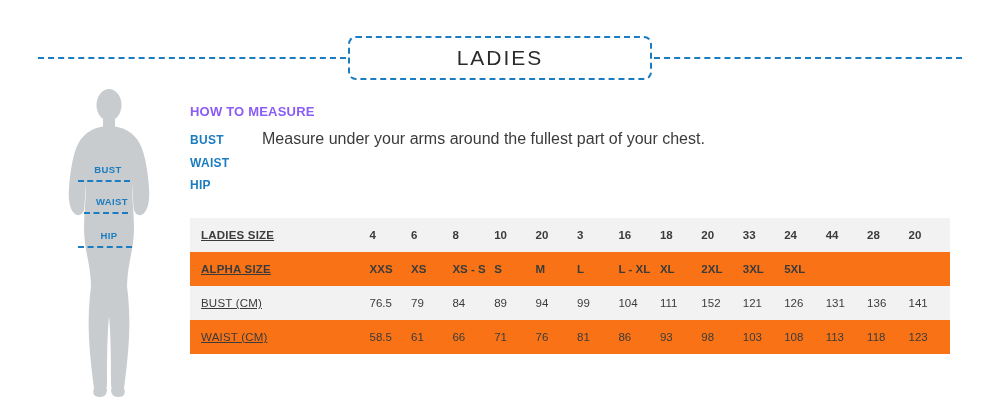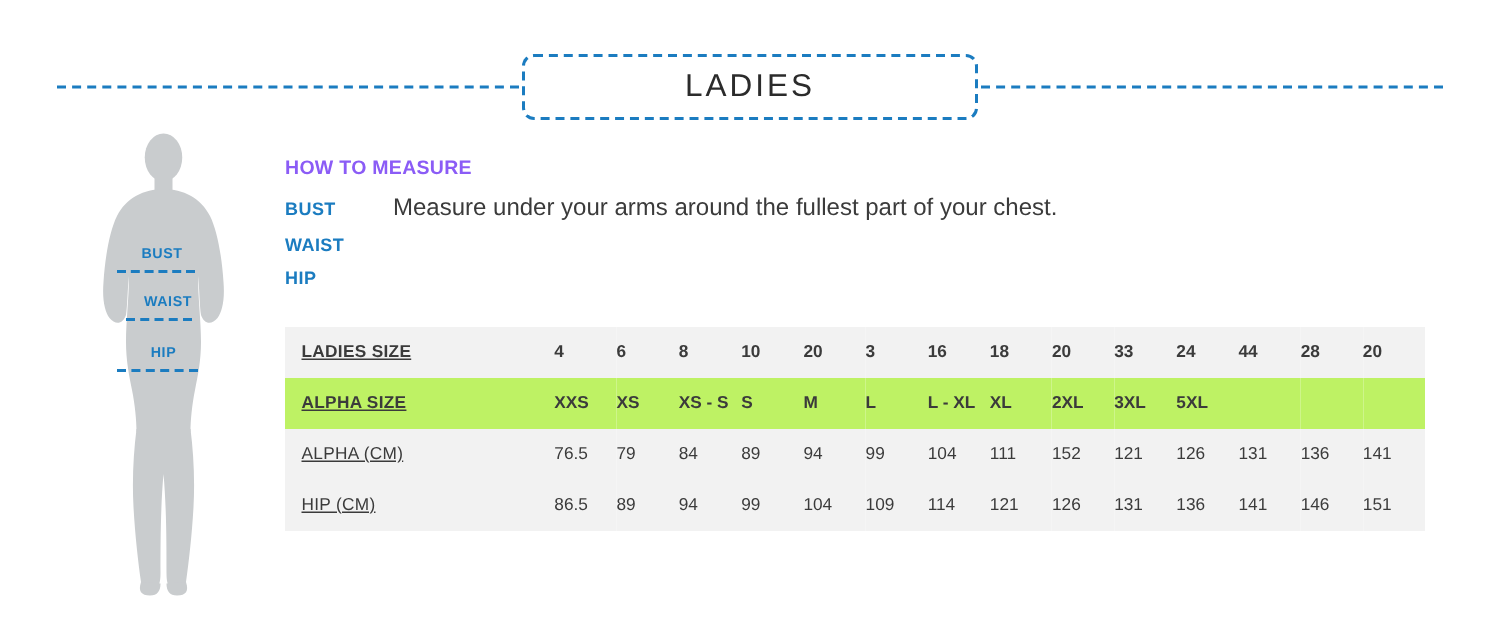--- a/index.html
+++ b/index.html
@@ -127,21 +127,21 @@
   }
   .size-table td {
     font-size: 11.5px;
     color: #3b3b3b;
     padding: 0;
     height: 34px;
     vertical-align: middle;
     white-space: nowrap;
   }
   .size-table tr.shaded { background: #f2f2f2; }
-  .size-table tr.plain { background: #bef264; }
+  .size-table tr.plain { background: #f97316; }
   .size-table td.rowhead {
     font-weight: bold;
     padding-left: 11px;
     width: 132px;
     letter-spacing: .2px;
     text-decoration: underline;
   }
   .size-table td.rowhead.normal {
     font-weight: normal;
   }
@@ -253,51 +253,51 @@
         <td class="val">XL</td>
         <td class="val">2XL</td>
         <td class="val">3XL</td>
         <td class="val">5XL</td>
         <td class="val"></td>
         <td class="val"></td>
         <td class="val"></td>
       </tr>
 
       <tr class="shaded">
-        <td class="rowhead normal">ALPHA (CM)</td>
+        <td class="rowhead normal">BUST (CM)</td>
         <td class="val">76.5</td>
         <td class="val">79</td>
         <td class="val">84</td>
         <td class="val">89</td>
         <td class="val">94</td>
         <td class="val">99</td>
         <td class="val">104</td>
         <td class="val">111</td>
         <td class="val">152</td>
         <td class="val">121</td>
         <td class="val">126</td>
         <td class="val">131</td>
         <td class="val">136</td>
         <td class="val">141</td>
       </tr>
 
-
-      <tr class="shaded">
-        <td class="rowhead normal">HIP (CM)</td>
-        <td class="val">86.5</td>
-        <td class="val">89</td>
-        <td class="val">94</td>
-        <td class="val">99</td>
-        <td class="val">104</td>
-        <td class="val">109</td>
-        <td class="val">114</td>
-        <td class="val">121</td>
-        <td class="val">126</td>
-        <td class="val">131</td>
-        <td class="val">136</td>
-        <td class="val">141</td>
-        <td class="val">146</td>
-        <td class="val">151</td>
+      <tr class="plain">
+        <td class="rowhead normal">WAIST (CM)</td>
+        <td class="val">58.5</td>
+        <td class="val">61</td>
+        <td class="val">66</td>
+        <td class="val">71</td>
+        <td class="val">76</td>
+        <td class="val">81</td>
+        <td class="val">86</td>
+        <td class="val">93</td>
+        <td class="val">98</td>
+        <td class="val">103</td>
+        <td class="val">108</td>
+        <td class="val">113</td>
+        <td class="val">118</td>
+        <td class="val">123</td>
       </tr>
+
     </tbody>
   </table>
 
 </div>
 
 </body></html>

